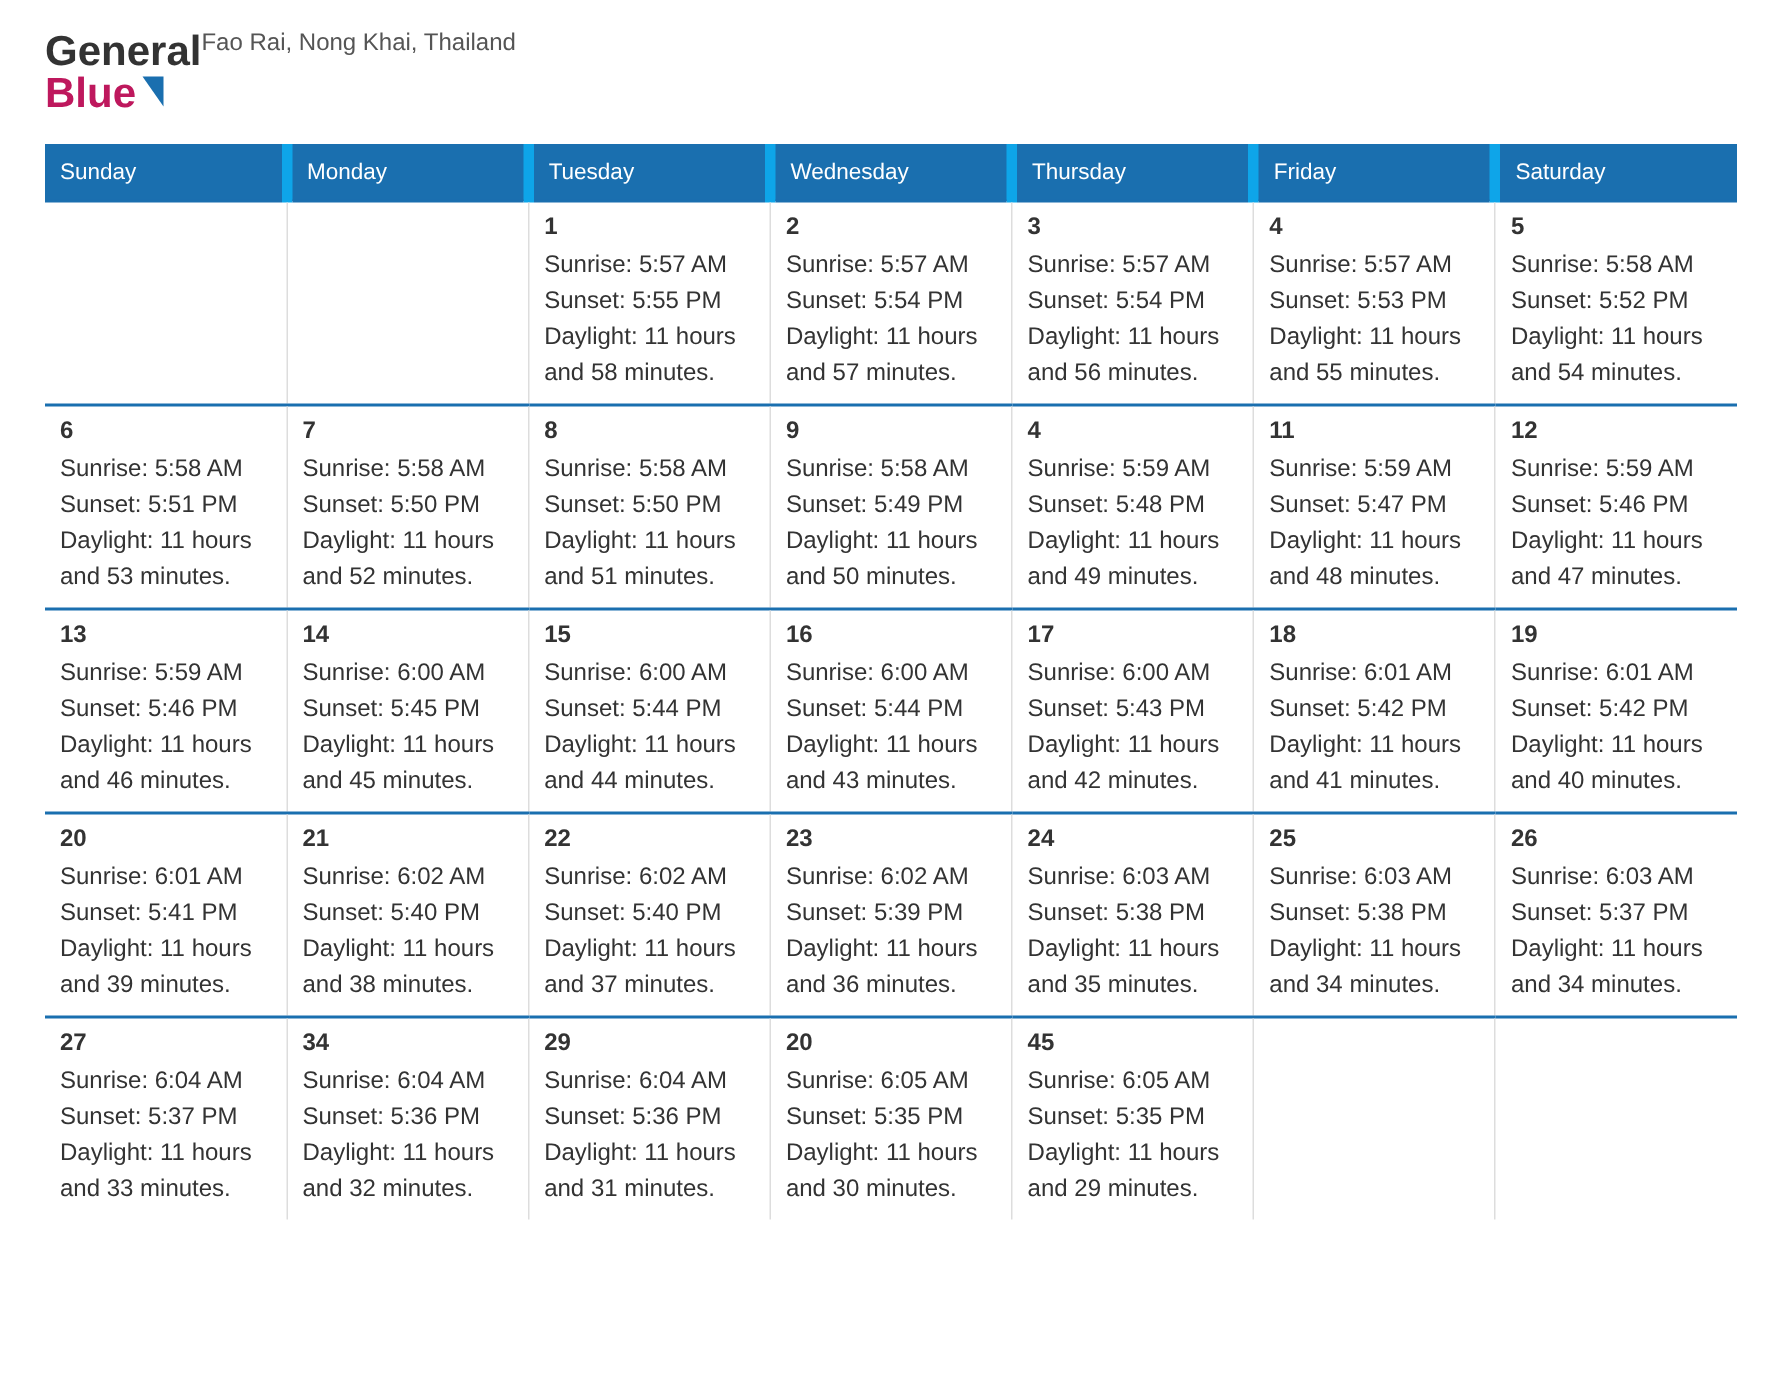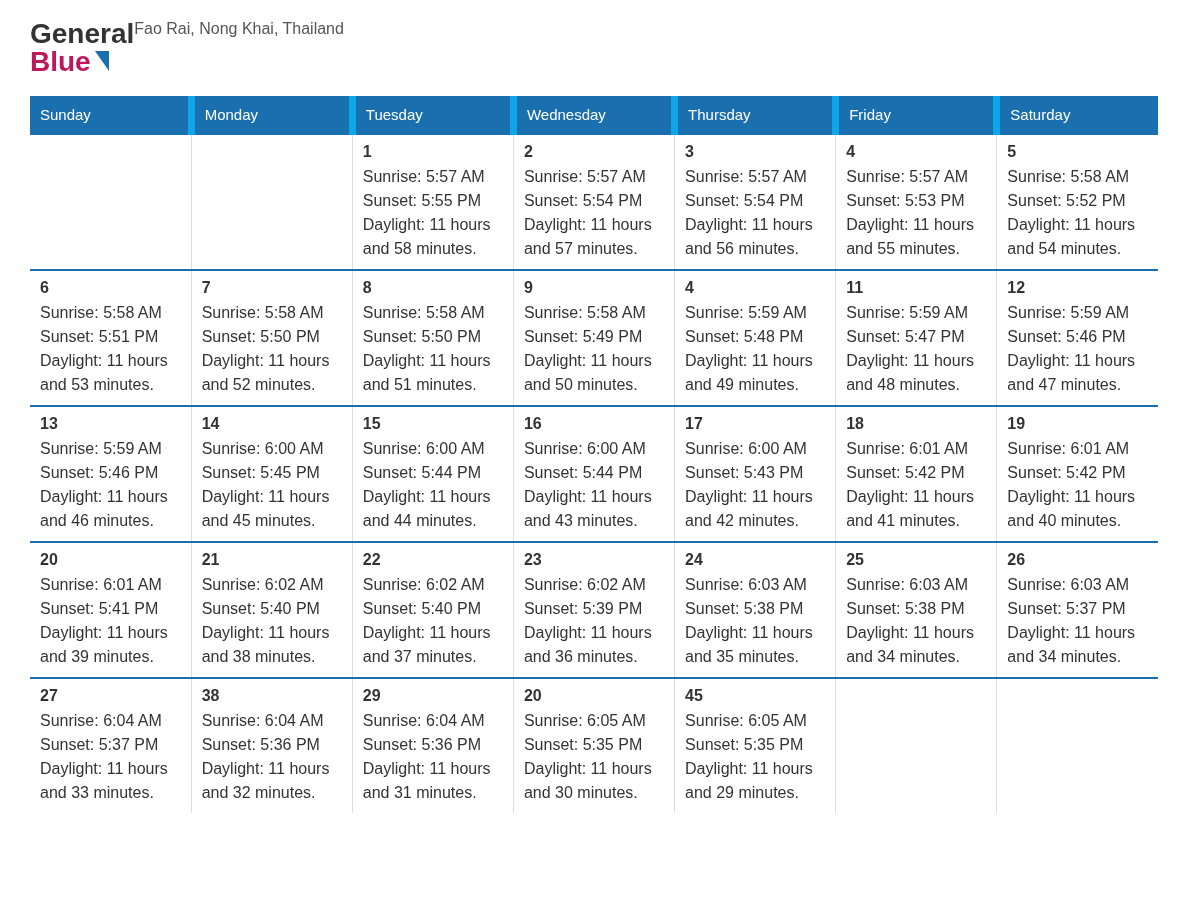--- a/index.html
+++ b/index.html
@@ -325,21 +325,21 @@
       </tr>
       <tr>
         <td>
           <div class="day-number">27</div>
           <div class="day-info" style="white-space: pre-line;">Sunrise: 6:04 AM
 Sunset: 5:37 PM
 Daylight: 11 hours
 and 33 minutes.</div>
         </td>
         <td>
-          <div class="day-number">38</div>
+          <div class="day-number">34</div>
           <div class="day-info" style="white-space: pre-line;">Sunrise: 6:04 AM
 Sunset: 5:36 PM
 Daylight: 11 hours
 and 32 minutes.</div>
         </td>
         <td>
           <div class="day-number">29</div>
           <div class="day-info" style="white-space: pre-line;">Sunrise: 6:04 AM
 Sunset: 5:36 PM
 Daylight: 11 hours

